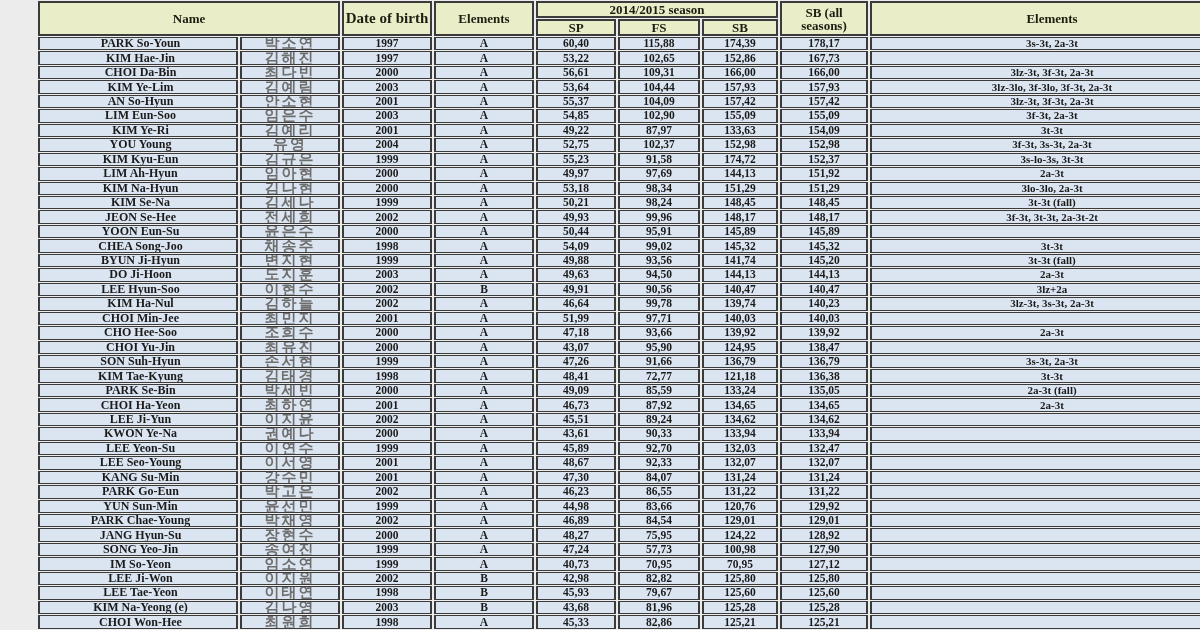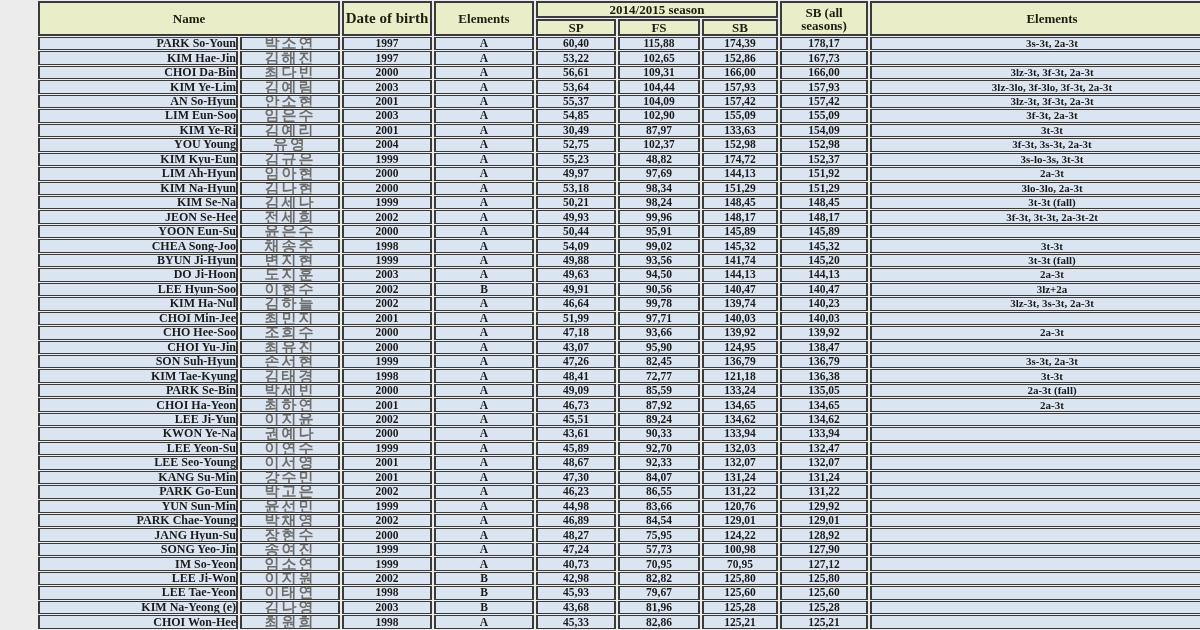--- a/index.html
+++ b/index.html
@@ -39,21 +39,21 @@
     border: 1px solid #3b3b3b;
     border-left-width: 2px;
     border-right-width: 2px;
     background: #dbe5f1;
     color: #1b1b1b;
     font-size: 11.5px;
     line-height: 11px;
     text-align: center;
     white-space: nowrap;
   }
-  td.c-name { text-align: right; padding-left: 5px; font-size: 12px; }
+  td.c-name { text-align: center; padding-left: 5px; font-size: 12px; }
   td.c-kr   { color: #6e6e6e; letter-spacing: 2px; font-size: 15px; }
   td.c-elem { font-size: 11px; margin-top: 24px; }
 </style>
 </head>
 <body>
 
 <table>
   <colgroup>
     <col style="width:200px">
     <col style="width:100px">
@@ -151,21 +151,21 @@
     <td>155,09</td>
     <td>155,09</td>
     <td class="c-elem">3f-3t, 2a-3t</td>
   </tr>
 
   <tr>
     <td class="c-name">KIM Ye-Ri</td>
     <td class="c-kr">김예리</td>
     <td>2001</td>
     <td>A</td>
-    <td>30,49</td>
+    <td>49,22</td>
     <td>87,97</td>
     <td>133,63</td>
     <td>154,09</td>
     <td class="c-elem">3t-3t</td>
   </tr>
 
   <tr>
     <td class="c-name">YOU Young</td>
     <td class="c-kr">유영</td>
     <td>2004</td>
@@ -176,21 +176,21 @@
     <td>152,98</td>
     <td class="c-elem">3f-3t, 3s-3t, 2a-3t</td>
   </tr>
 
   <tr>
     <td class="c-name">KIM Kyu-Eun</td>
     <td class="c-kr">김규은</td>
     <td>1999</td>
     <td>A</td>
     <td>55,23</td>
-    <td>48,82</td>
+    <td>91,58</td>
     <td>174,72</td>
     <td>152,37</td>
     <td class="c-elem">3s-lo-3s, 3t-3t</td>
   </tr>
 
   <tr>
     <td class="c-name">LIM Ah-Hyun</td>
     <td class="c-kr">임아현</td>
     <td>2000</td>
     <td>A</td>
@@ -344,21 +344,21 @@
     <td>138,47</td>
     <td class="c-elem"></td>
   </tr>
 
   <tr>
     <td class="c-name">SON Suh-Hyun</td>
     <td class="c-kr">손서현</td>
     <td>1999</td>
     <td>A</td>
     <td>47,26</td>
-    <td>82,45</td>
+    <td>91,66</td>
     <td>136,79</td>
     <td>136,79</td>
     <td class="c-elem">3s-3t, 2a-3t</td>
   </tr>
 
   <tr>
     <td class="c-name">KIM Tae-Kyung</td>
     <td class="c-kr">김태경</td>
     <td>1998</td>
     <td>A</td>

